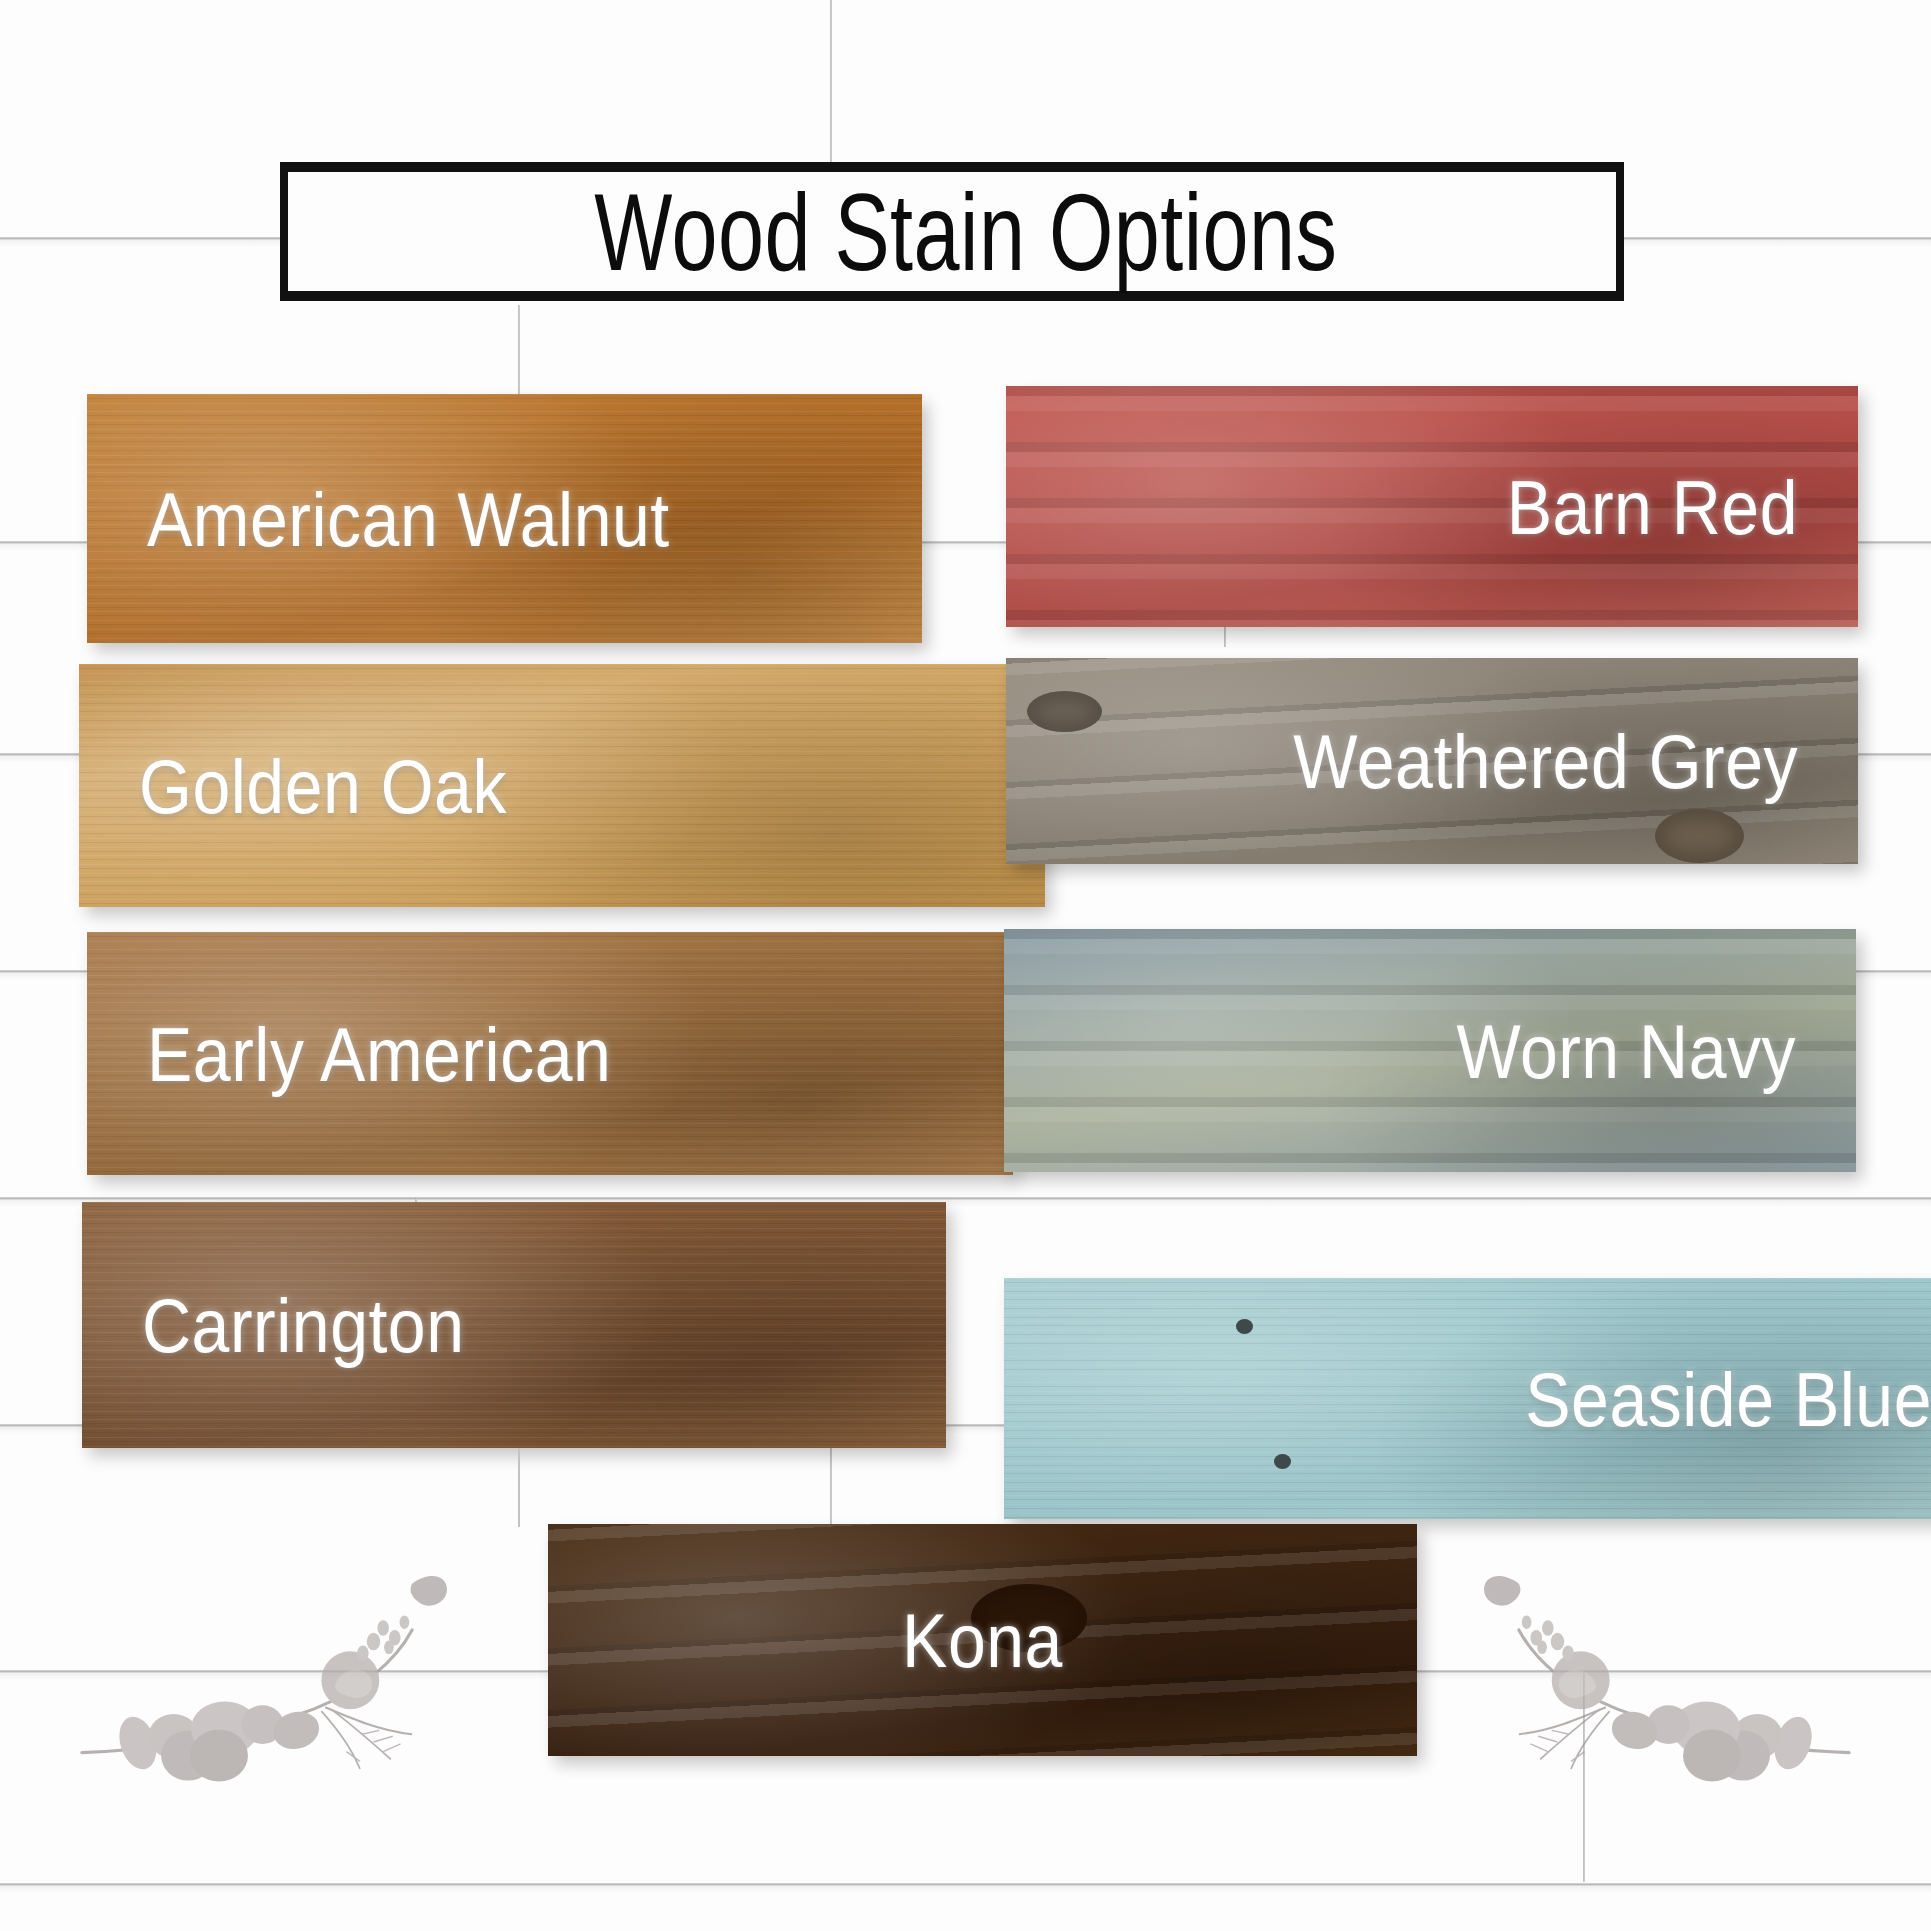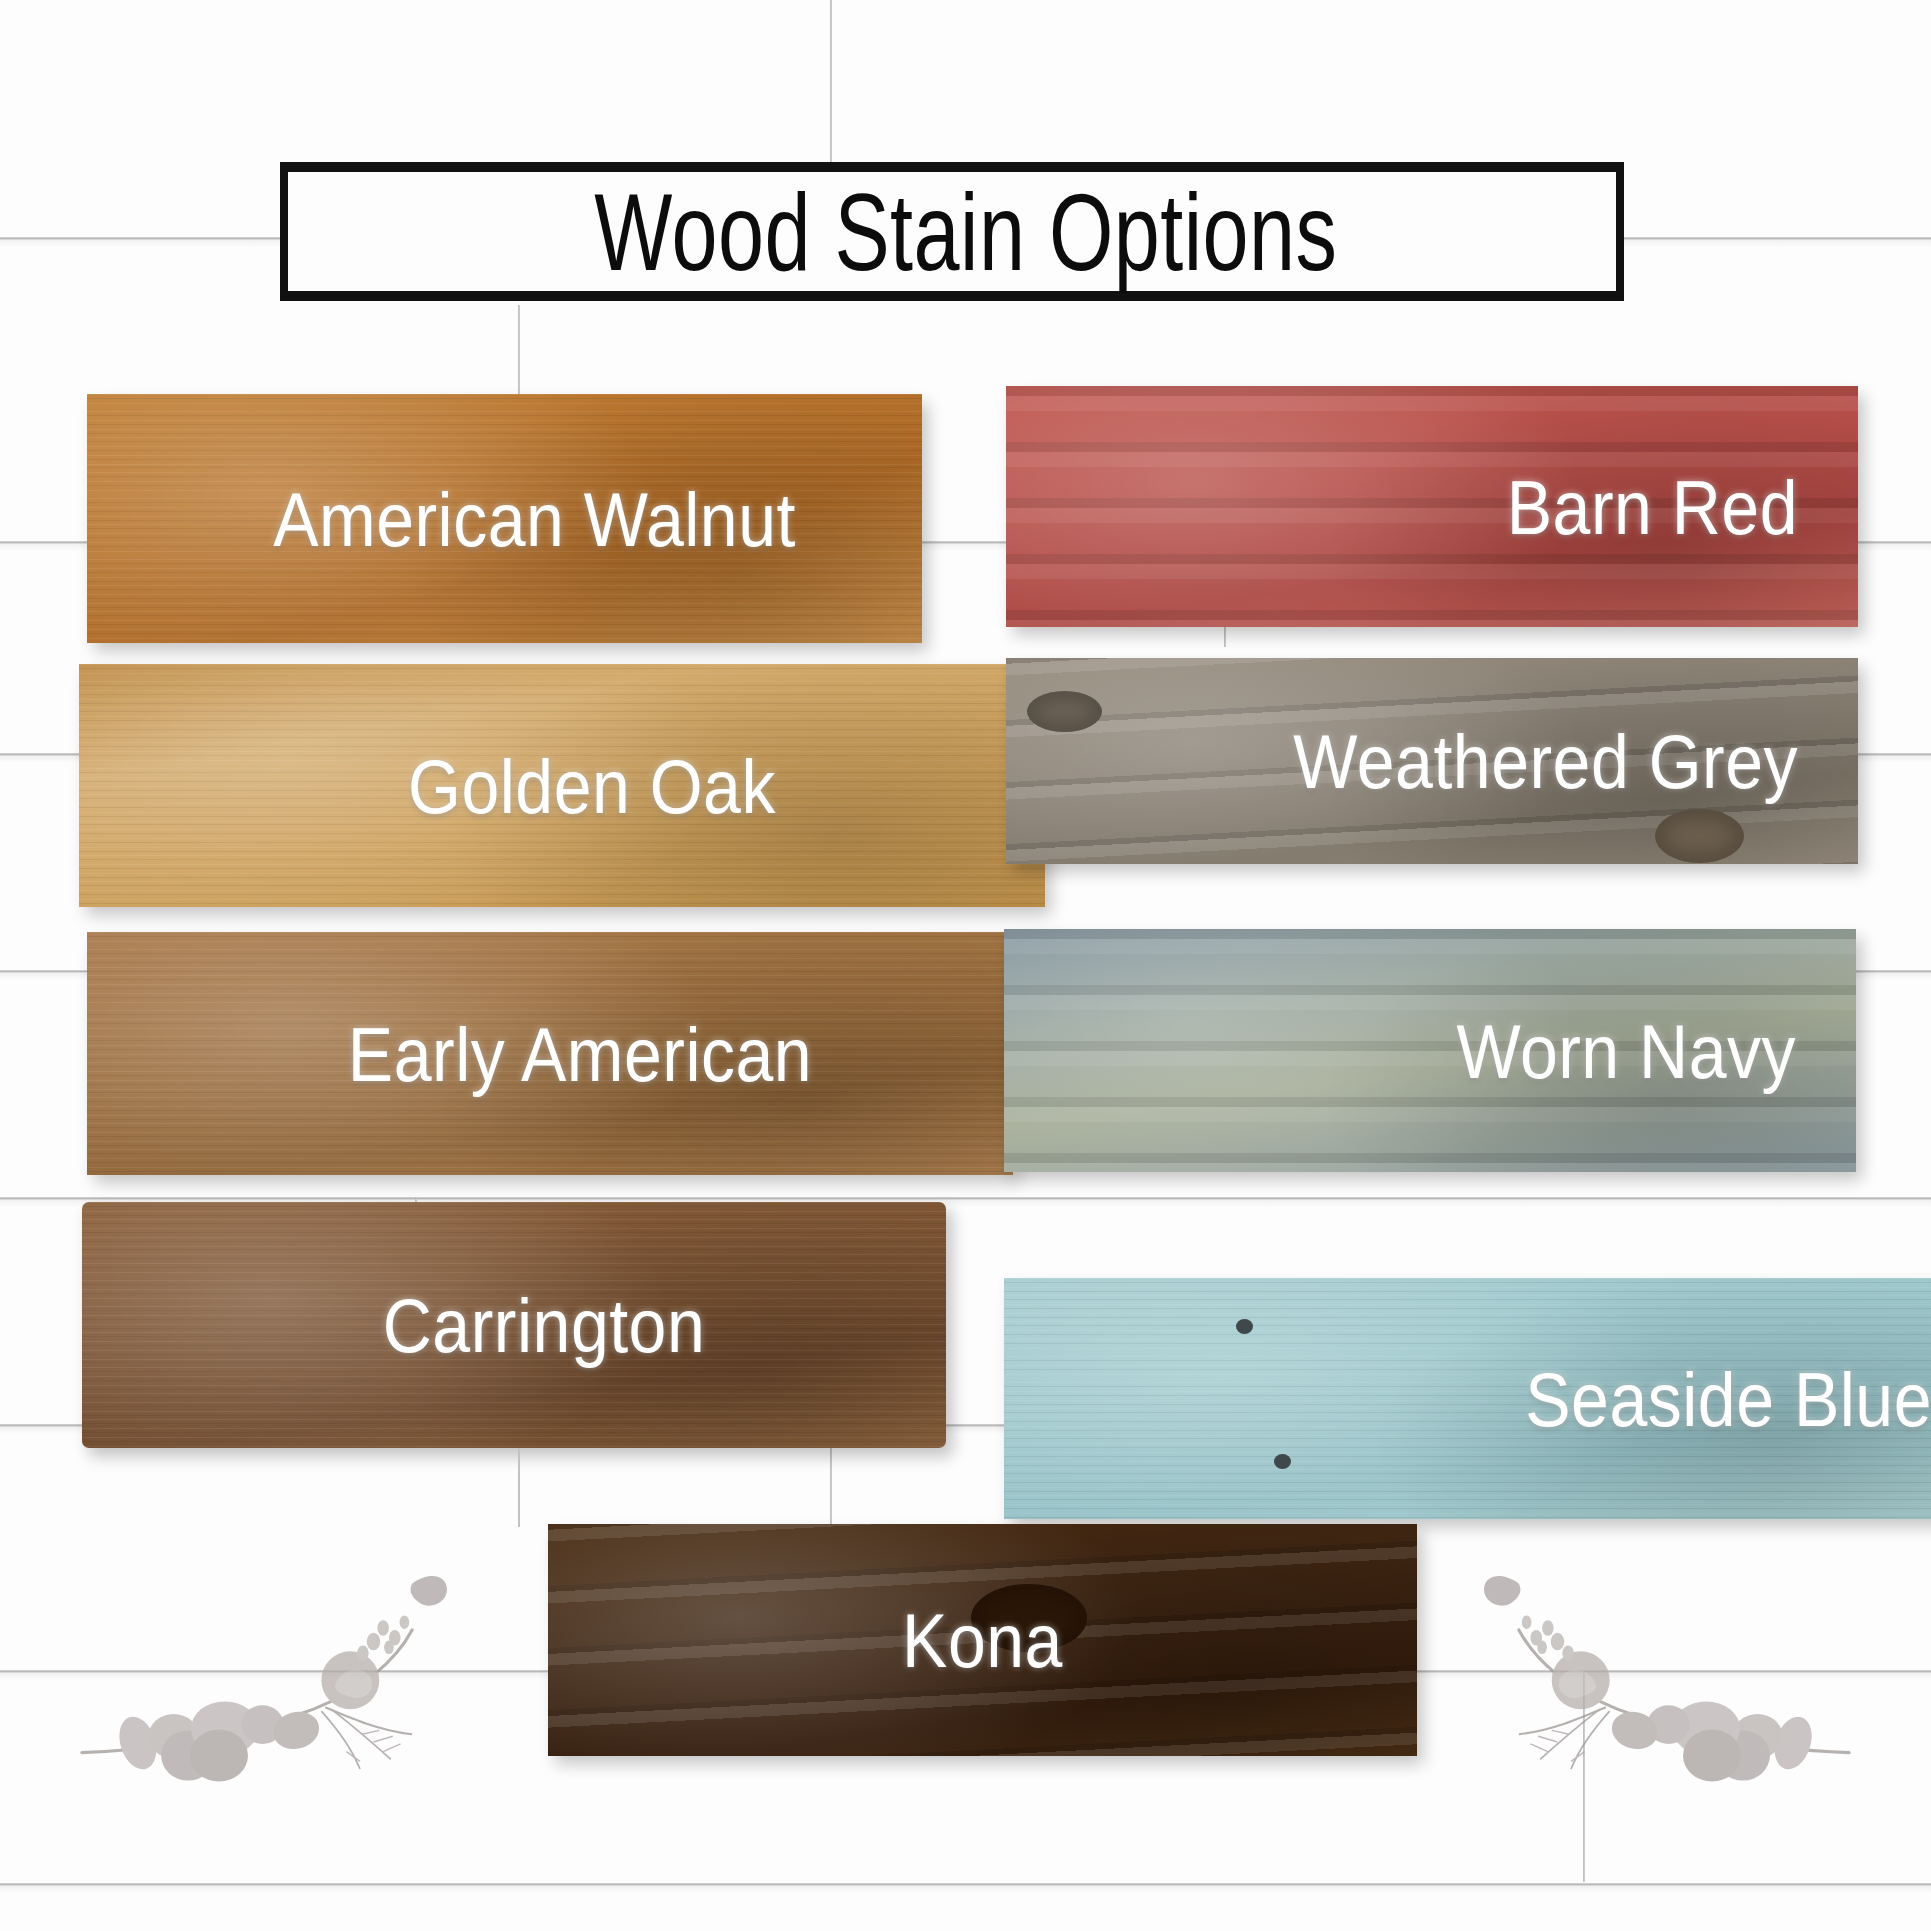--- a/index.html
+++ b/index.html
@@ -46,21 +46,20 @@
     white-space:nowrap;
   }
 
   
   .plank{
     position:absolute;
     display:flex; align-items:center;
     overflow:hidden;
     box-shadow:6.8px 8.7px 15.4px rgba(0,0,0,.22);
     z-index:6;
-    justify-content:center;
   }
   .plank .grain{
     position:absolute; inset:0; pointer-events:none;
   }
   .plank .label{
     position:relative; z-index:3;
     color:#ffffff; font-size:68px; font-weight:400;
     letter-spacing:0.5px; line-height:1;
     transform:scaleY(1.12); transform-origin:center;
     text-shadow:0 0 6.8px rgba(255,255,255,.55), 0 1.9px 5.8px rgba(0,0,0,.30);
@@ -174,21 +173,21 @@
 </div>
 
 <div class="plank right" style="left:1004px; top:929px; width:852px; height:243px;
             background:linear-gradient(172deg,#8496a0 0%,#9aa79f 30%,#a6ad98 55%,#8b9ba0 100%);">
   <div class="grain g-band"></div>
   <div class="grain sheen"></div>
   <span class="label">Worn Navy</span>
 </div>
 
 <div class="plank left" style="left:82px; top:1202px; width:864px; height:246px;
-            background:linear-gradient(172deg,#8a5f3b 0%,#7d5535 38%,#6f4a2d 70%,#8a613d 100%);border-radius:7px;">
+            background:linear-gradient(172deg,#8a5f3b 0%,#7d5535 38%,#6f4a2d 70%,#8a613d 100%);">
   <div class="grain g-fine"></div>
   <div class="grain sheen"></div>
   <span class="label">Carrington</span>
 </div>
 
 <div class="plank right" style="left:1004px; top:1235px; width:988px; height:241px;
             background:linear-gradient(172deg,#a6cdd0 0%,#9fc9cd 35%,#95c1c6 68%,#abd1d2 100%);margin-top:43px;">
   <div class="grain g-fine"></div>
   <div class="grain sheen"></div>
   <div class="knot" style="left:232px; top:41px; width:17.4px; height:15.4px; background:#4e5a5c;"></div>

